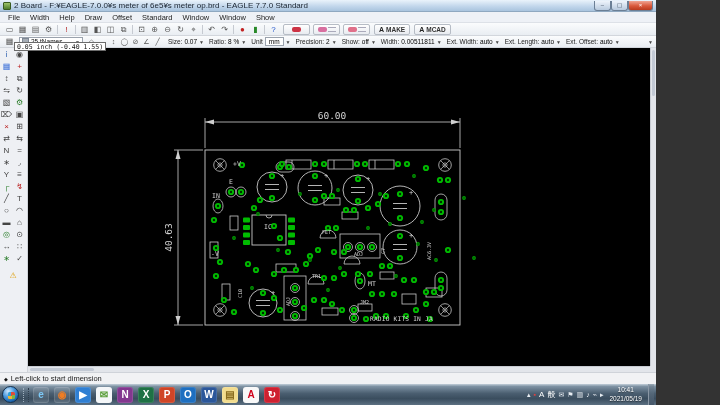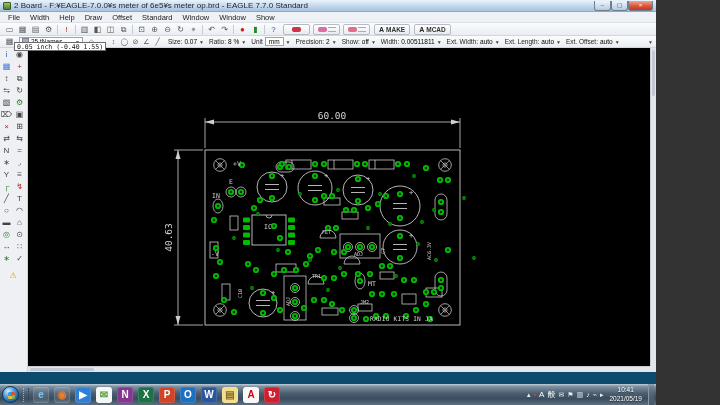--- a/index.html
+++ b/index.html
@@ -593,20 +593,24 @@
       <div class="vscroll">
           <div class="vthumb"></div>
         </div>
       <div class="hscroll">
           <div class="hthumb"></div>
         </div>
       <div class="scroll-corner"></div>
     </div>
   </div>
 
+  <div class="statusbar">
+    <span class="status-marker">◆</span>
+    <span>Left-click to start dimension</span>
+  </div>
 
   <div class="taskbar">
     <span class="start-orb"></span>
     <span class="grip"></span>
     <span id="task-apps" style="display:flex;align-items:center;gap:5px;">
         <span class="task-icon" style="color: rgb(124, 201, 247);">e</span>
         <span class="task-icon" style="color: rgb(240, 125, 35);">◉</span>
         <span class="task-icon" style="background: rgb(47, 127, 211); color: rgb(255, 255, 255);">▶</span>
         <span class="task-icon" style="background: rgb(244, 246, 248); color: rgb(90, 158, 58);">✉</span>
         <span class="task-icon" style="background: rgb(131, 55, 143); color: rgb(255, 255, 255);">N</span>

